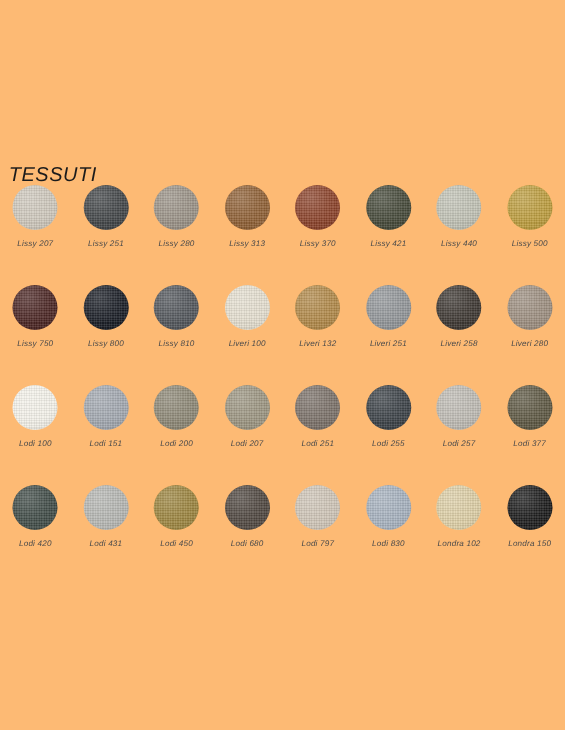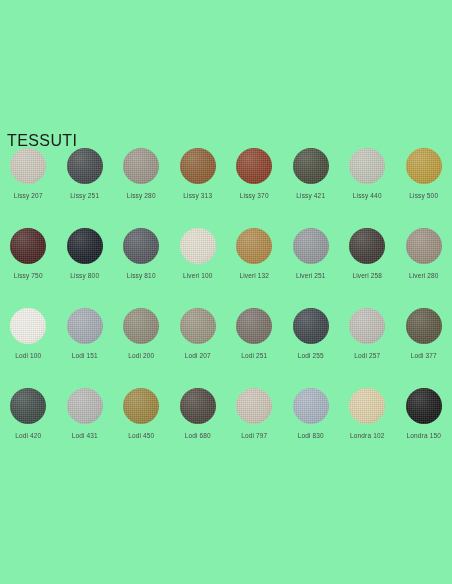--- a/index.html
+++ b/index.html
@@ -13,22 +13,23 @@
     height: 584px;
     overflow: hidden;
     font-family: "Liberation Sans", sans-serif;
     -webkit-font-smoothing: antialiased;
   }
 
   #page {
     position: relative;
     width: 452px;
     height: 584px;
-    background: #86efac;
+    background: #fdba74;
     box-sizing: border-box;
+    font-style: italic;
   }
 
   
   #catalog-title {
     position: absolute;
     left: 7px;
     top: 132px;
     font-size: 16px;
     letter-spacing: 0.4px;
     color: #1b1b1b;

